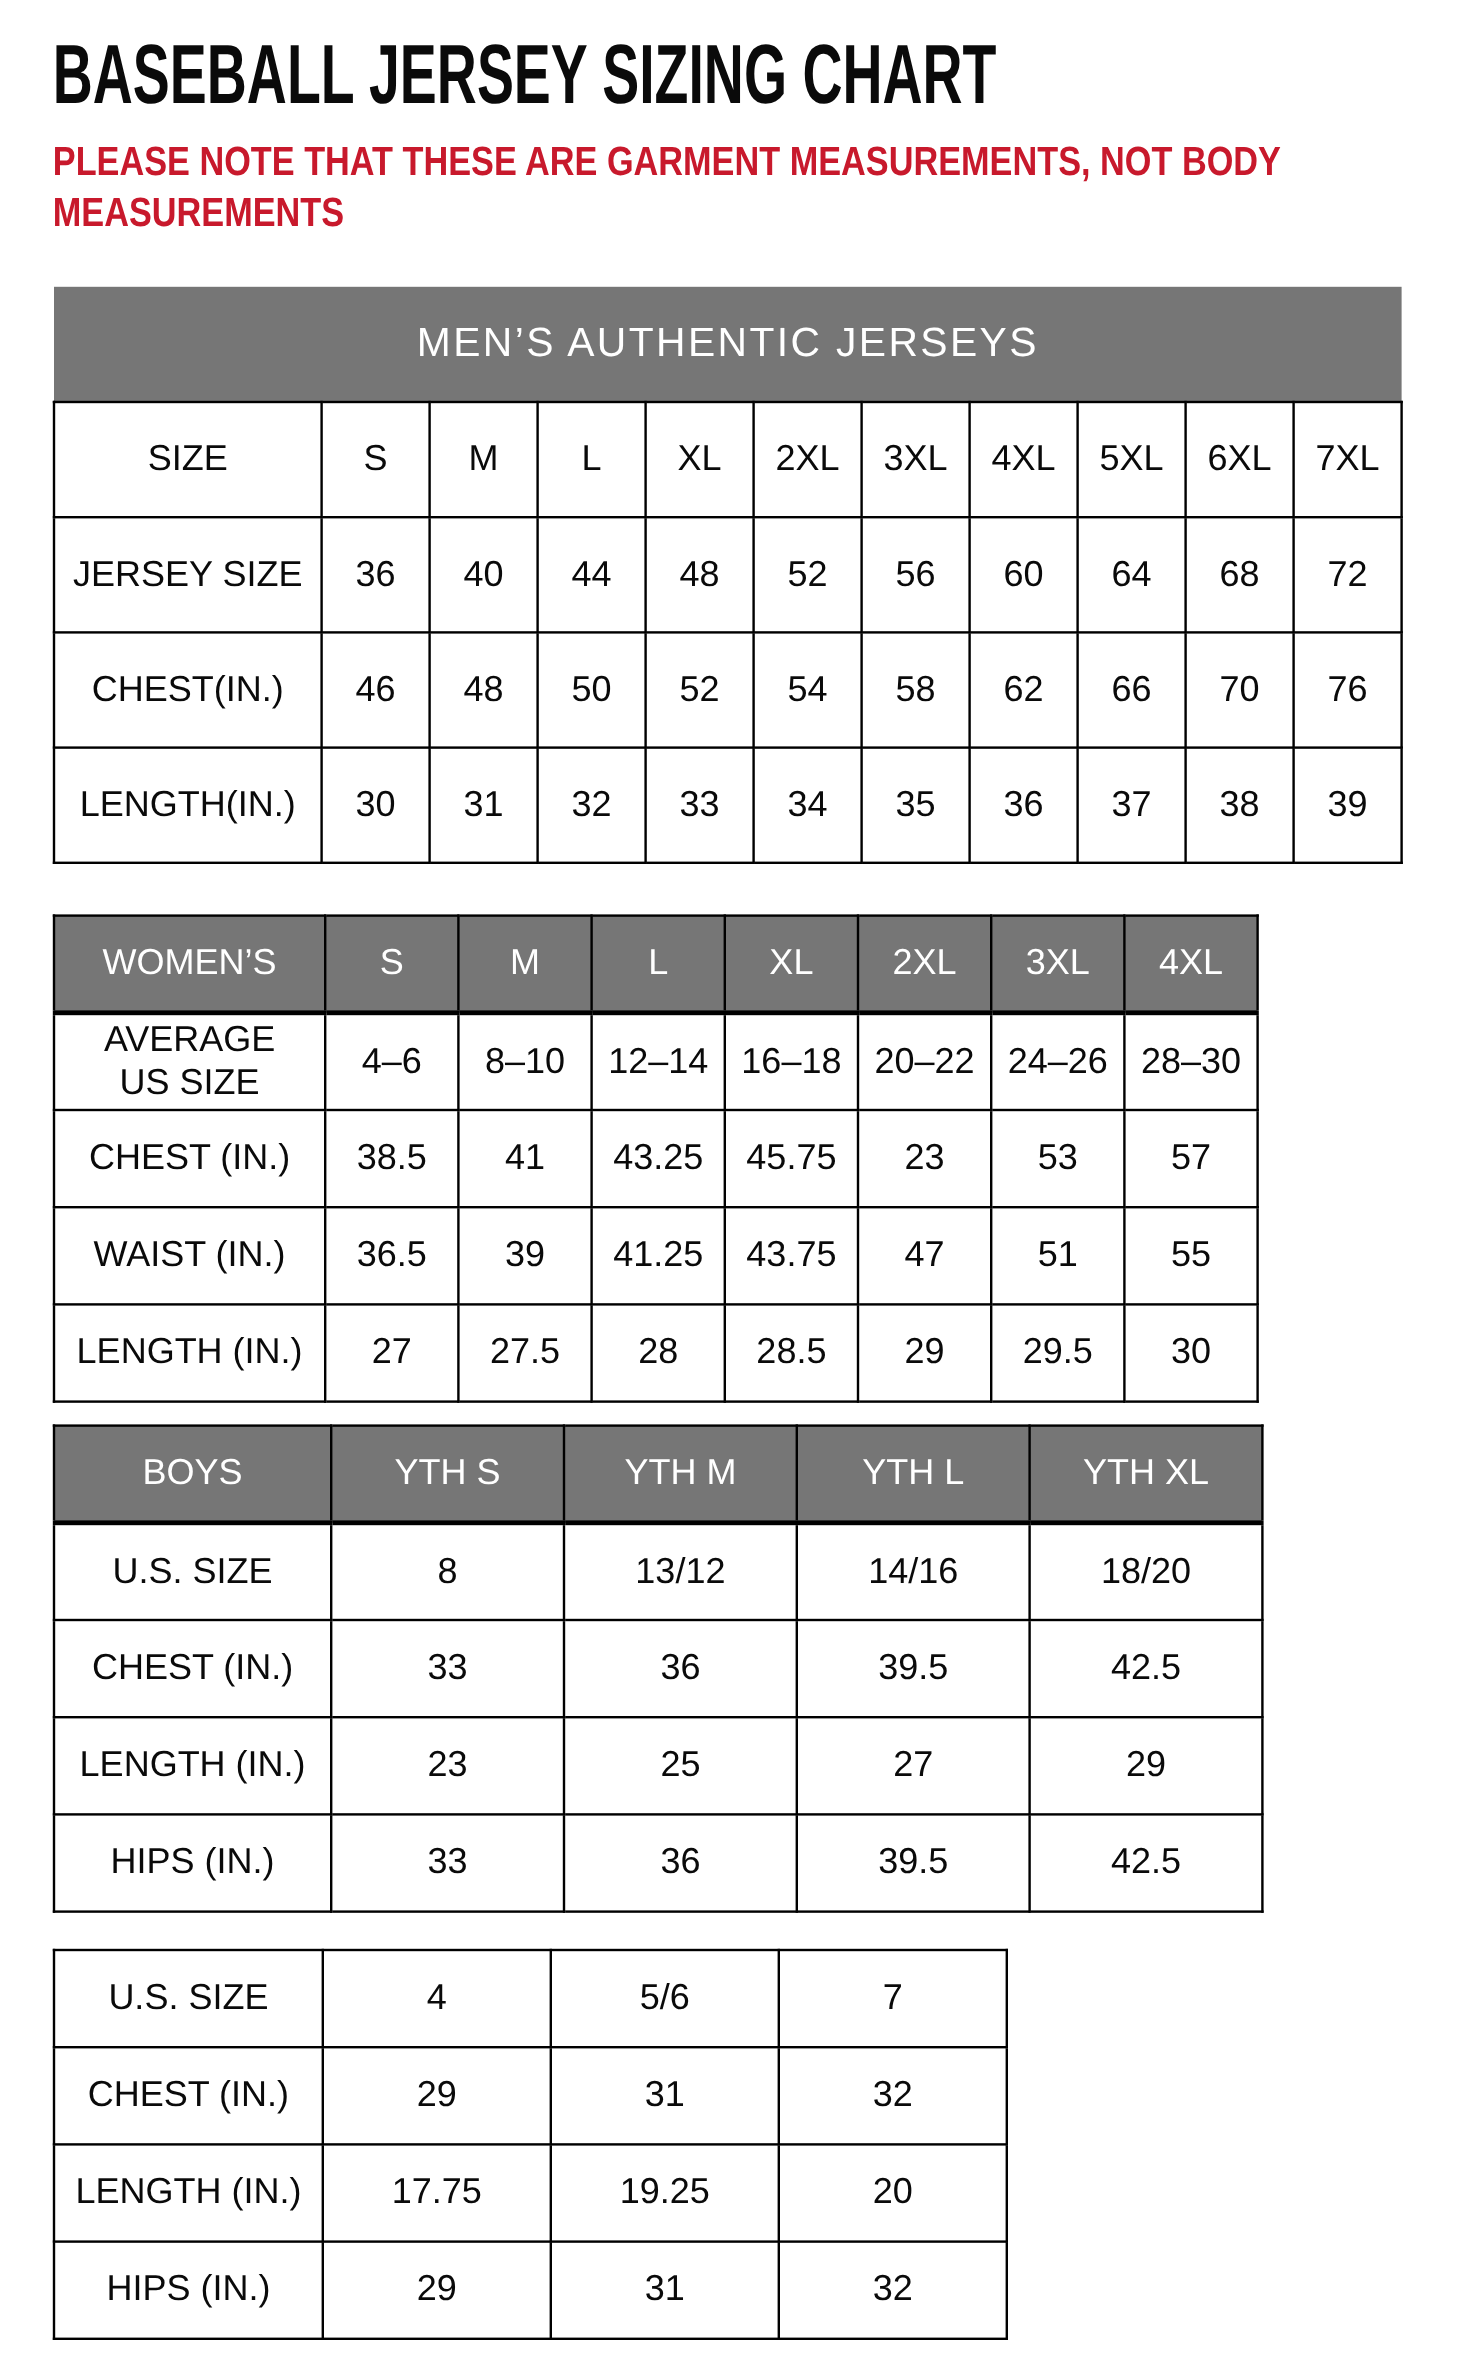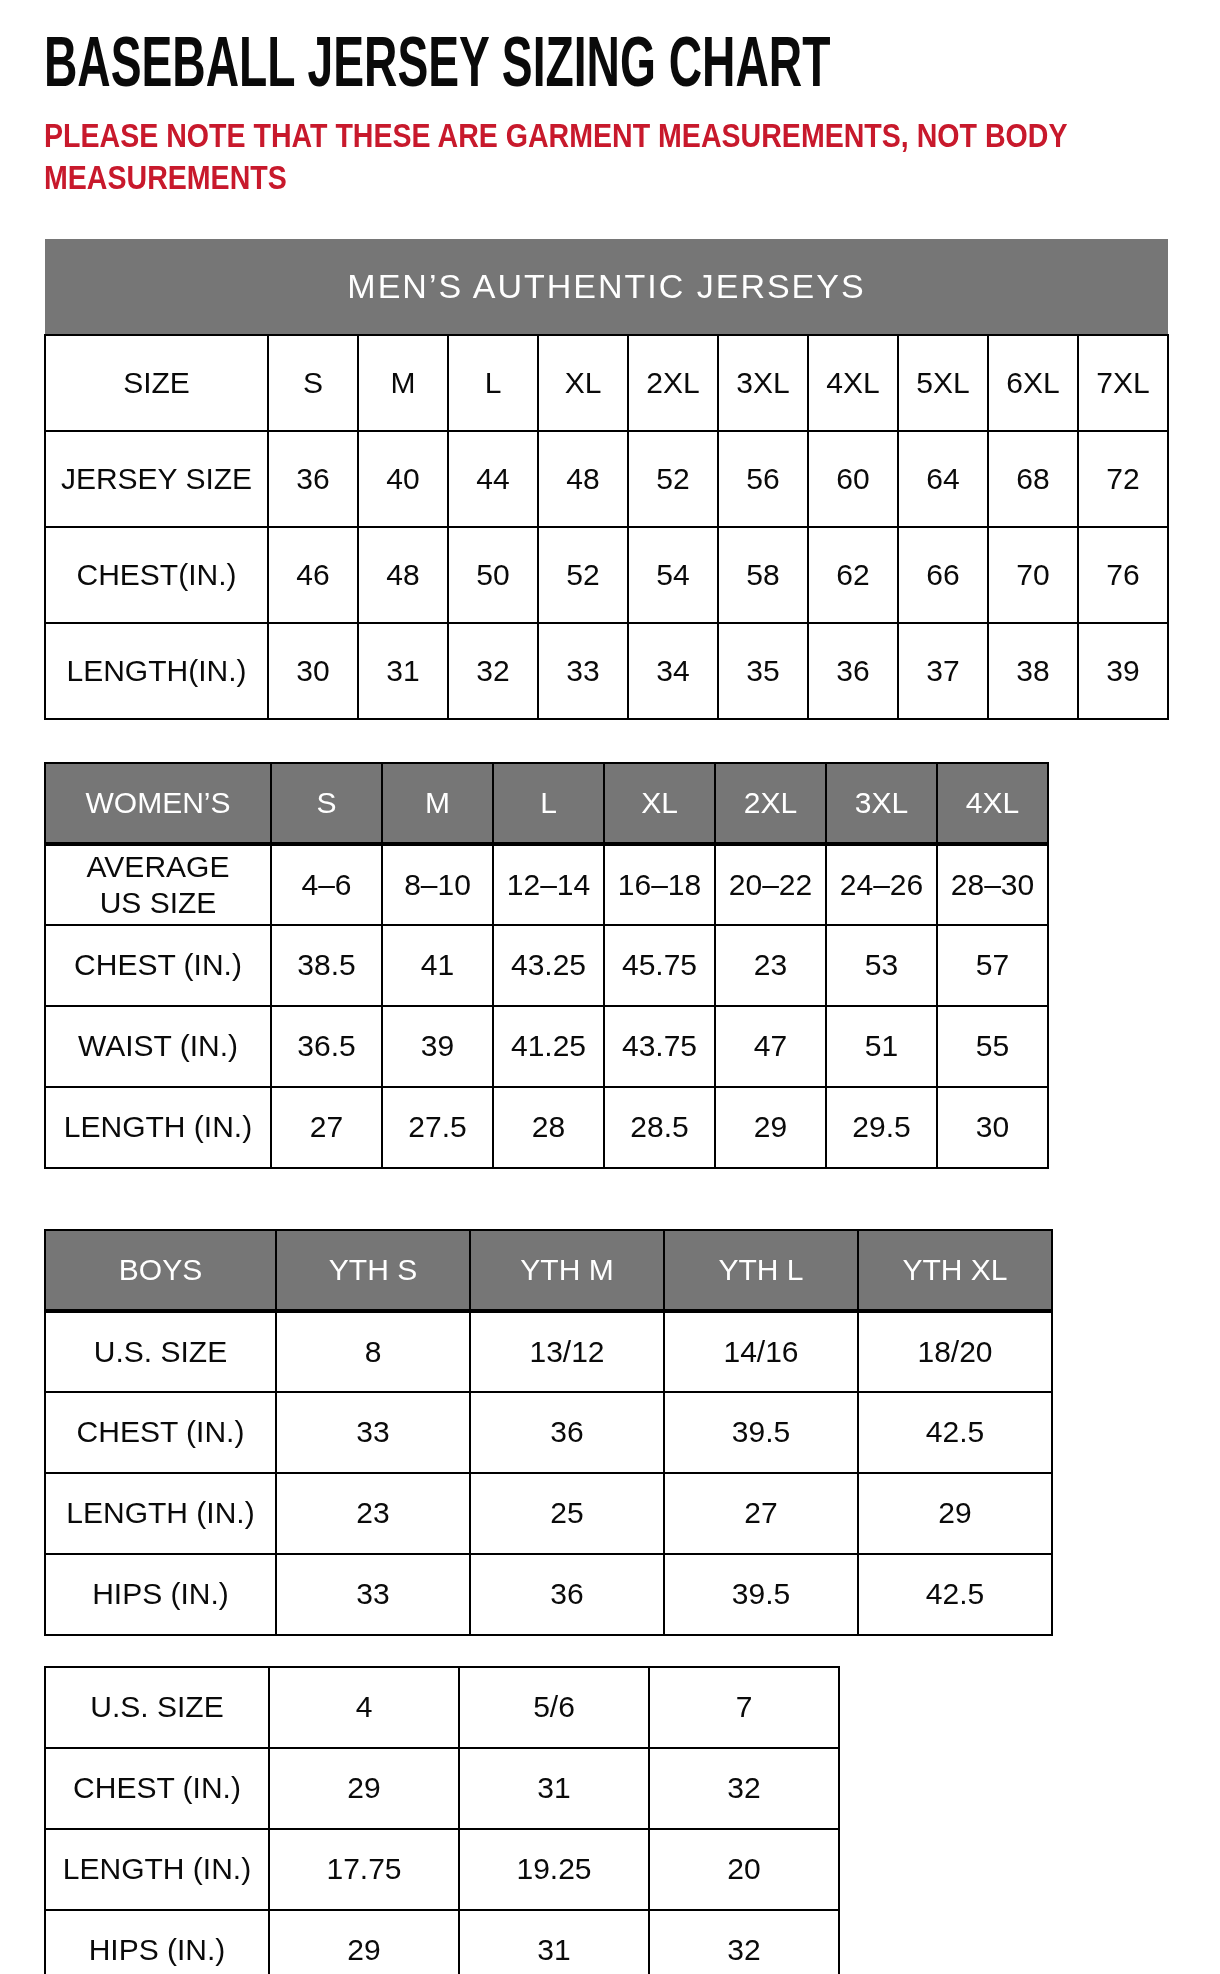--- a/index.html
+++ b/index.html
@@ -13,21 +13,21 @@
 
   .note { margin-top:14px; color:var(--red); font-weight:700; font-size:34px; line-height:1.25;
           white-space:pre-line; transform:scaleX(0.84); transform-origin:0 0; width:1400px; }
 
   table.size-table { border-collapse:collapse; table-layout:fixed; }
   .size-table td { border:2px solid #000; text-align:center; vertical-align:middle;
                    font-size:30px; padding:0 4px; white-space:pre-line; line-height:1.2; }
 
   .mens { margin-top:40px; width:1123px; }
   .womens { margin-top:42px; width:1003px; }
-  .boys { margin-top:60px; width:1007px; }
+  .boys { margin-top:18px; width:1007px; }
   .preschool { margin-top:30px; width:794px; }
 
   .mens tr { height:96px; }
   .womens tr, .boys tr, .preschool tr { height:81px; }
 
   .banner-row td.banner { border:none; background:var(--gray); color:#fff;
                           font-size:34px; letter-spacing:2px; height:85px; }
   .head-row td { font-size:30px; }
   .head-row.gray td { background:var(--gray); color:#ffffff; border-bottom:4px solid #000; }
 </style>

